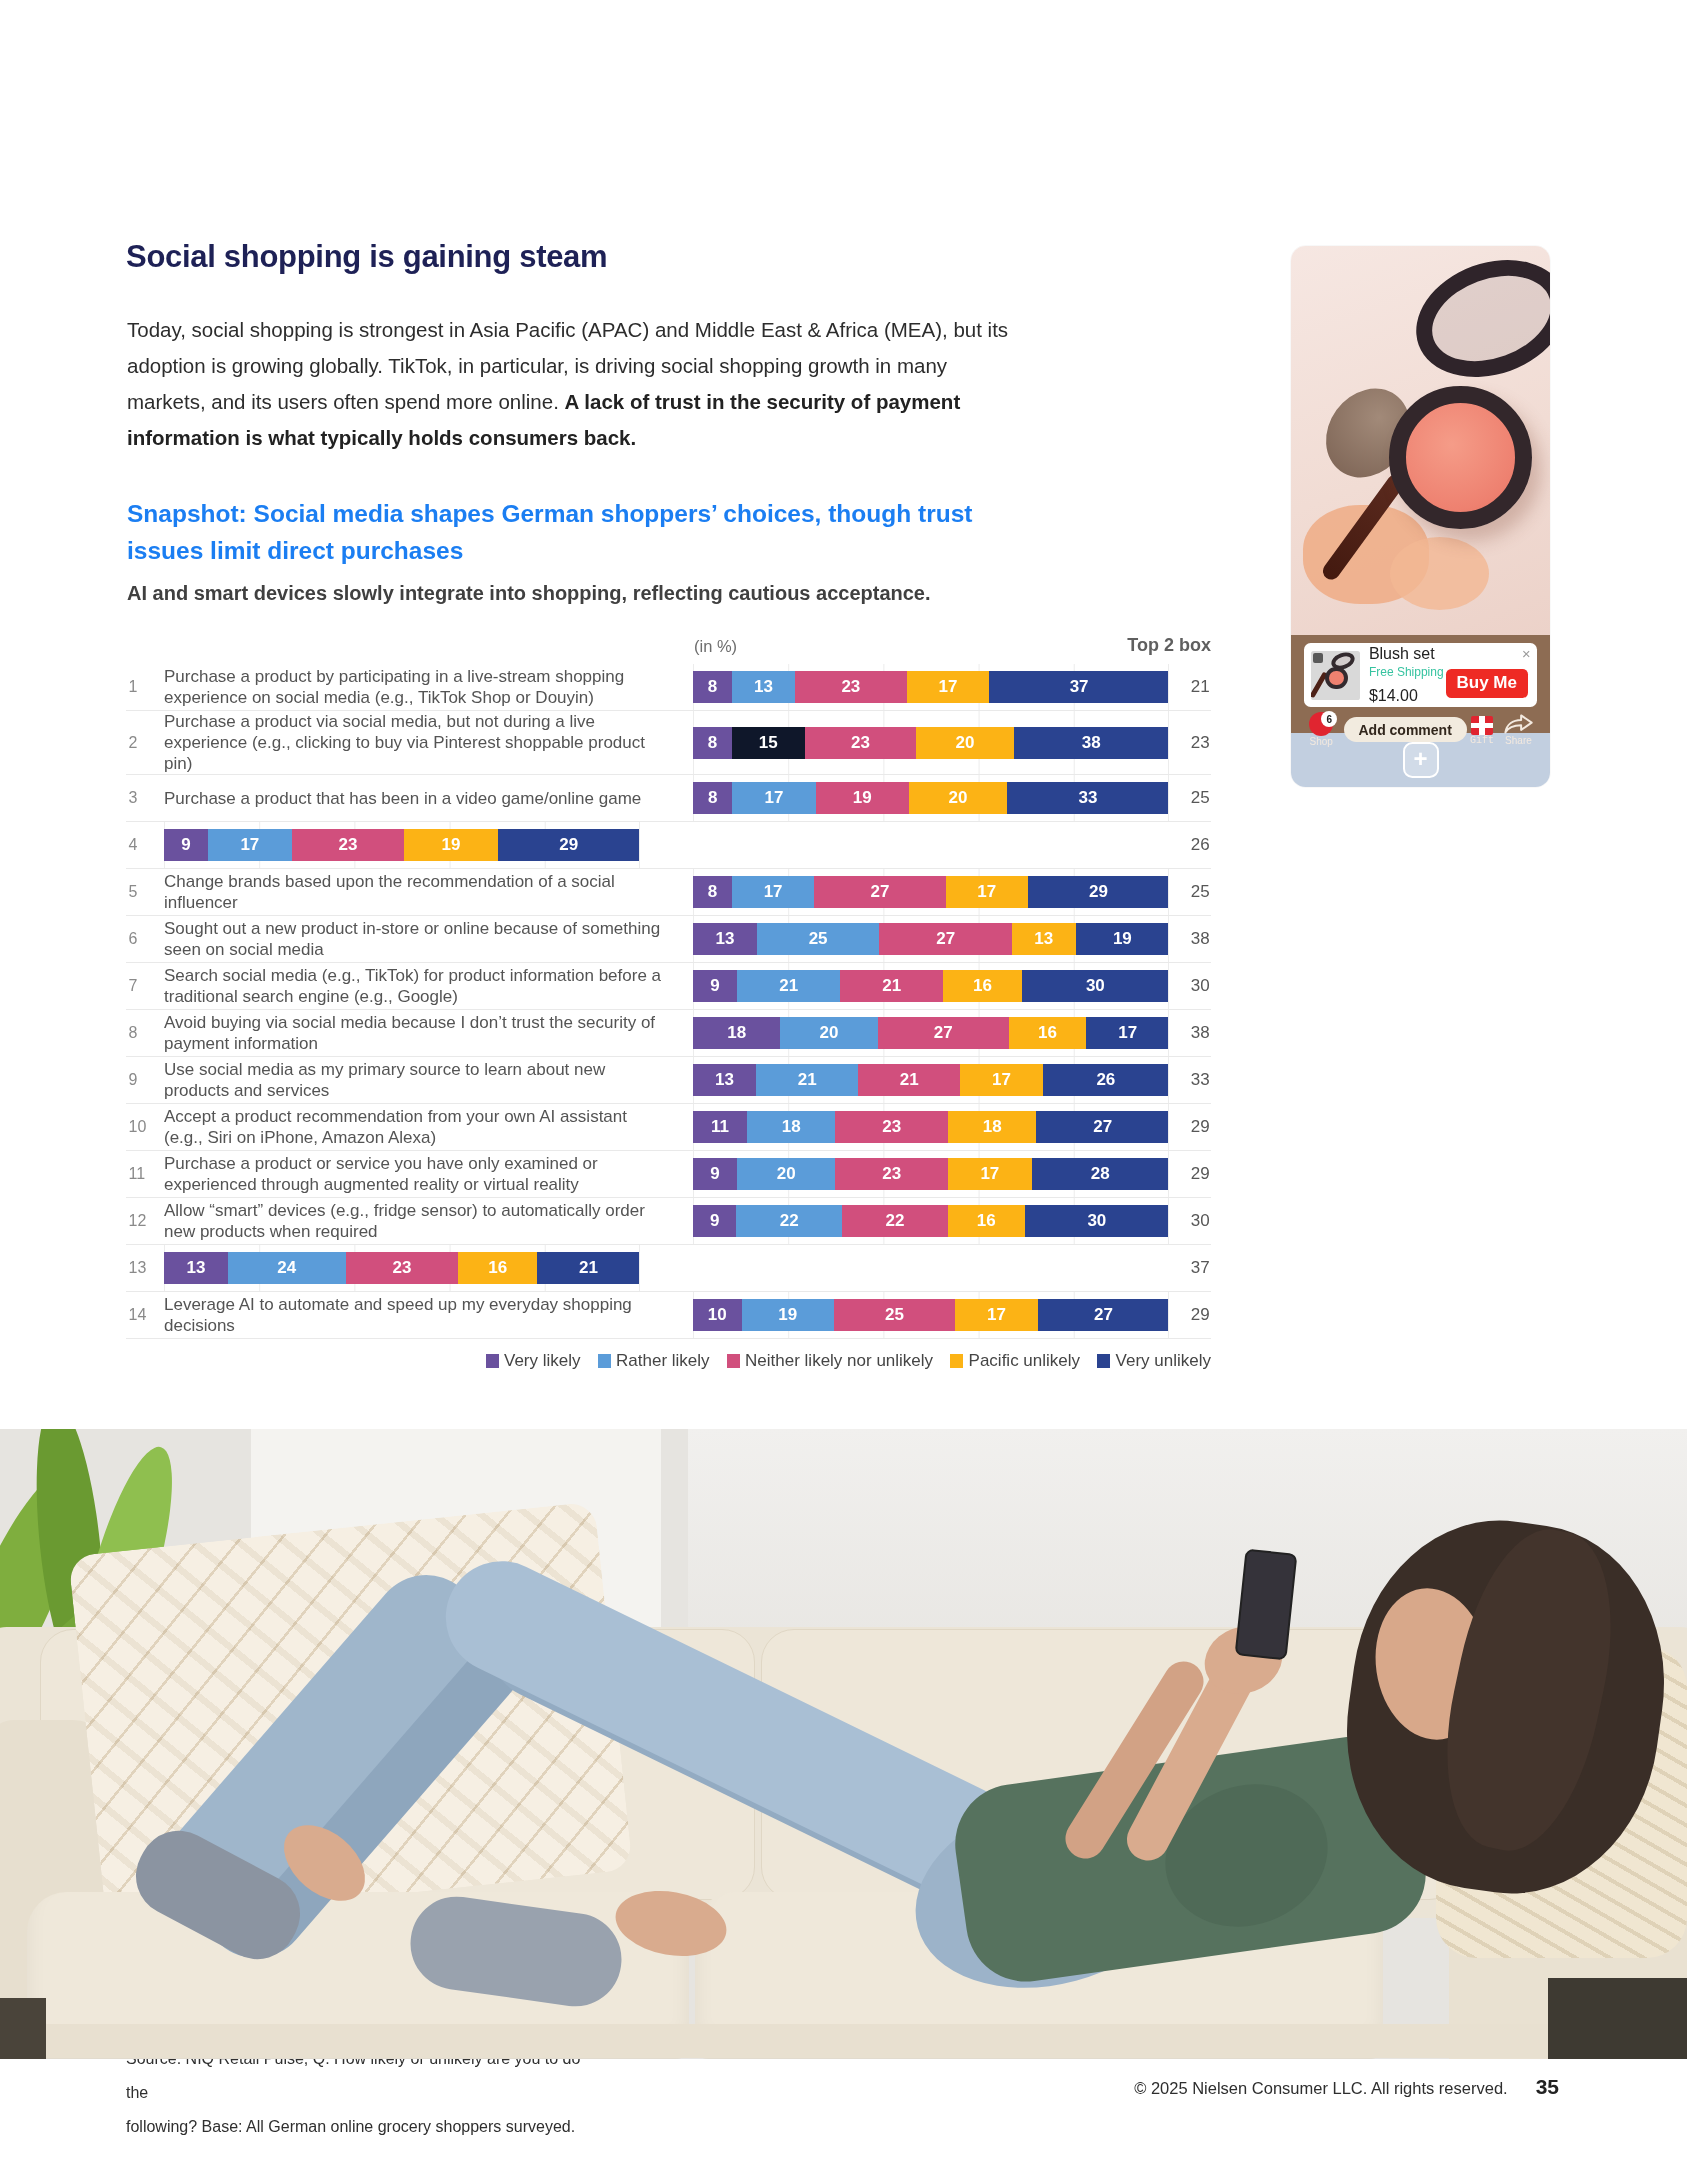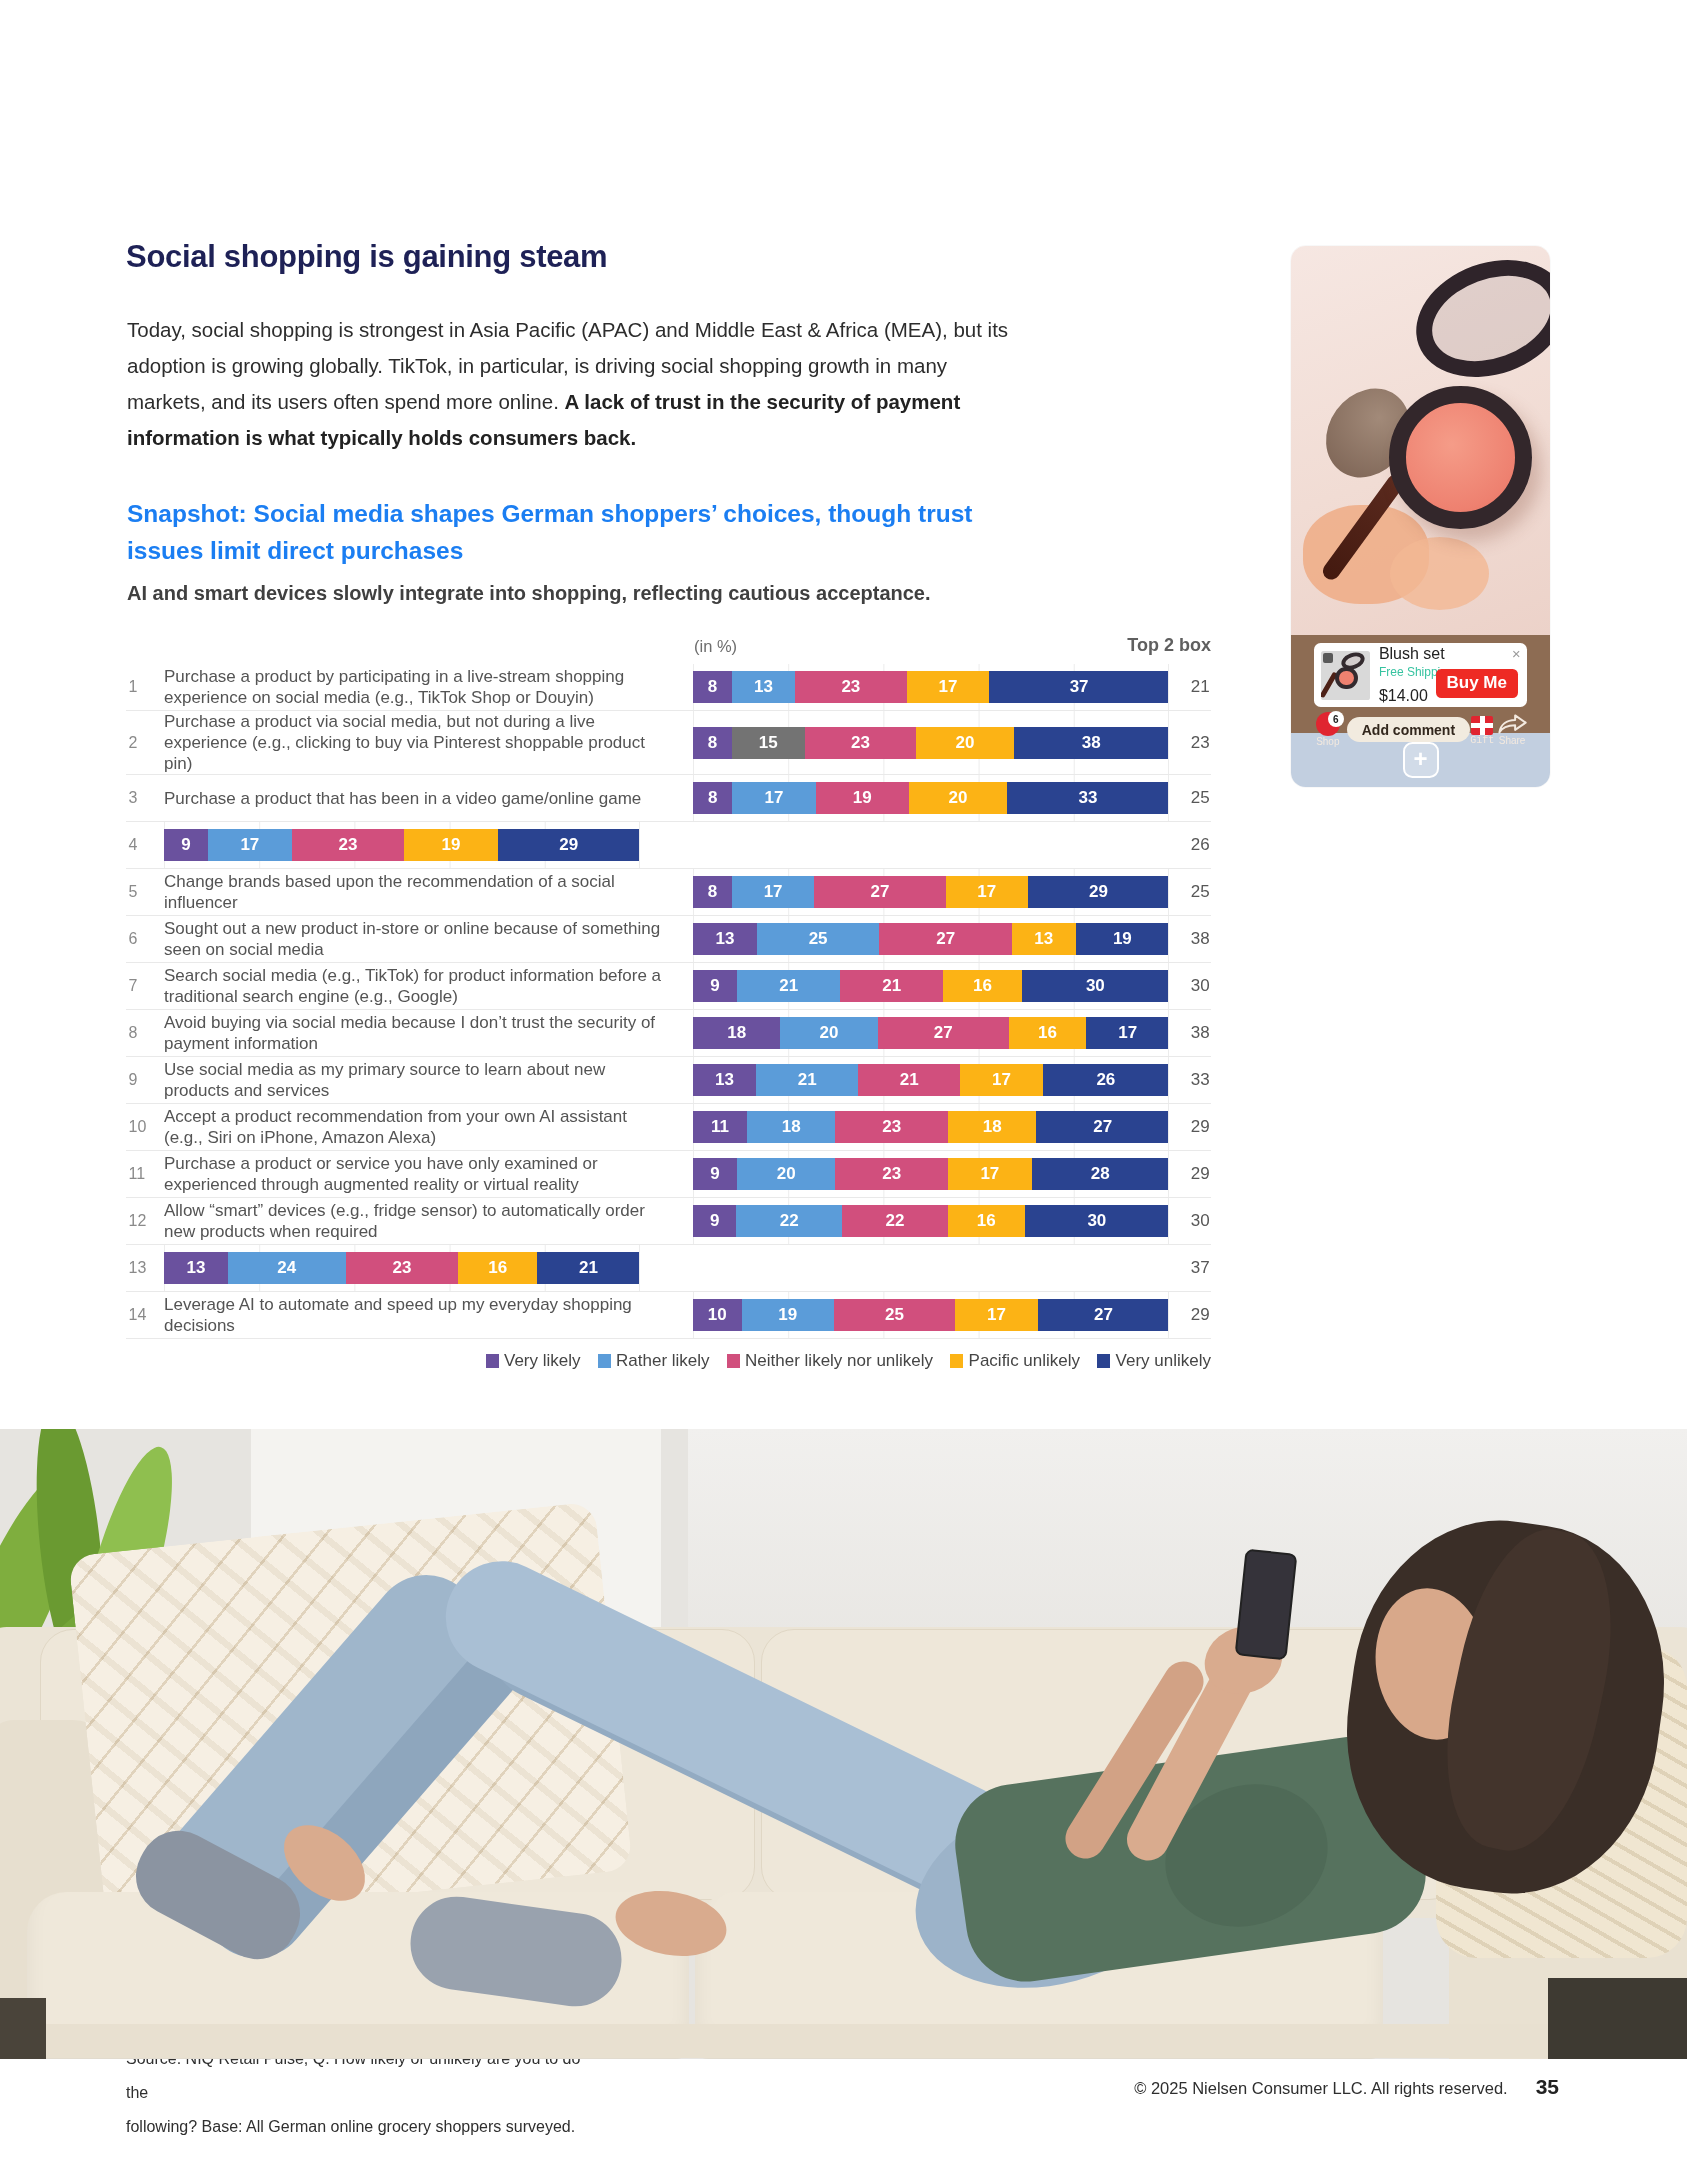--- a/index.html
+++ b/index.html
@@ -48,21 +48,21 @@
   .compact-lid { position:absolute; left:123px; top:17px; width:155px; height:111px; border-radius:50%;
                  border:16px solid #2f242a; background:rgba(186,170,170,.35); transform:rotate(-20deg); }
   .brush-handle { position:absolute; left:64px; top:218px; width:17px; height:126px; border-radius:8.6px;
                   background:linear-gradient(#5c2b1f,#43190f); transform:rotate(36deg); }
   .brush-bristles { position:absolute; left:38px; top:140px; width:78px; height:94px; border-radius:50%;
                     background:radial-gradient(circle at 50% 30%,#a28a79,#7c6354); transform:rotate(36deg); }
   .powder1 { position:absolute; left:12px; top:259px; width:126px; height:99px; border-radius:45%; background:#efab85; opacity:.85; }
   .powder2 { position:absolute; left:99px; top:291px; width:99px; height:73px; border-radius:50%; background:#f2b894; opacity:.8; }
   .powder3 { position:absolute; left:139px; top:218px; width:73px; height:53px; border-radius:50%; background:#eda176; opacity:.7; }
 
-  .promo-strip { position:relative; height:98px; background:#8d6c53; padding:8px 23px 0; }
+  .promo-strip { position:relative; height:98px; background:#8d6c53; padding:8px 13px 0; }
   .mini-card { position:relative; background:#fff; border-radius:6.6px; height:64px; display:flex; align-items:center; padding:6.6px; }
   .mini-thumb { position:relative; width:49px; height:49px; background:#d9d9d9; border-radius:2.6px; flex:none; overflow:hidden; }
   .mini-badge { position:absolute; left:2px; top:2px; width:10px; height:10px; background:#5a5a5a; border-radius:2px; }
   .mini-ring { position:absolute; left:14.6px; top:16px; width:22.5px; height:22.5px; border-radius:50%;
                border:4.6px solid #332a2e; background:#ef8170; }
   .mini-lid { position:absolute; left:20px; top:2.6px; width:24px; height:16px; border-radius:50%;
               border:4px solid #332a2e; background:rgba(200,185,185,.4); transform:rotate(-20deg); }
   .mini-brush { position:absolute; left:5.3px; top:20px; width:5.3px; height:28px; border-radius:2.6px; background:#4d2117; transform:rotate(30deg); }
   .mini-info { margin-left:9.3px; }
   .mini-title { font-size:16px; color:#222; }
@@ -129,21 +129,21 @@
             </div>
           </div>
           <div class="row-t2b">21</div>
         </div>
         <div class="chart-row">
           <div class="row-num">2</div>
           <div class="row-label">Purchase a product via social media, but not during a live experience (e.g., clicking to buy via Pinterest shoppable product pin)</div>
           <div class="bars-cell">
             <div class="bar">
               <div class="seg" style="width: 8.16327%; background: rgb(106, 81, 158);">8</div>
-              <div class="seg" style="width: 15.3061%; background: #737373;">15</div>
+              <div class="seg" style="width: 15.3061%; background: #0f172a;">15</div>
               <div class="seg" style="width: 23.4694%; background: rgb(209, 79, 125);">23</div>
               <div class="seg" style="width: 20.4082%; background: rgb(252, 179, 21);">20</div>
               <div class="seg" style="width: 32.6531%; background: rgb(42, 67, 144);">38</div>
             </div>
           </div>
           <div class="row-t2b">23</div>
         </div>
         <div class="chart-row">
           <div class="row-num">3</div>
           <div class="row-label">Purchase a product that has been in a video game/online game</div>

